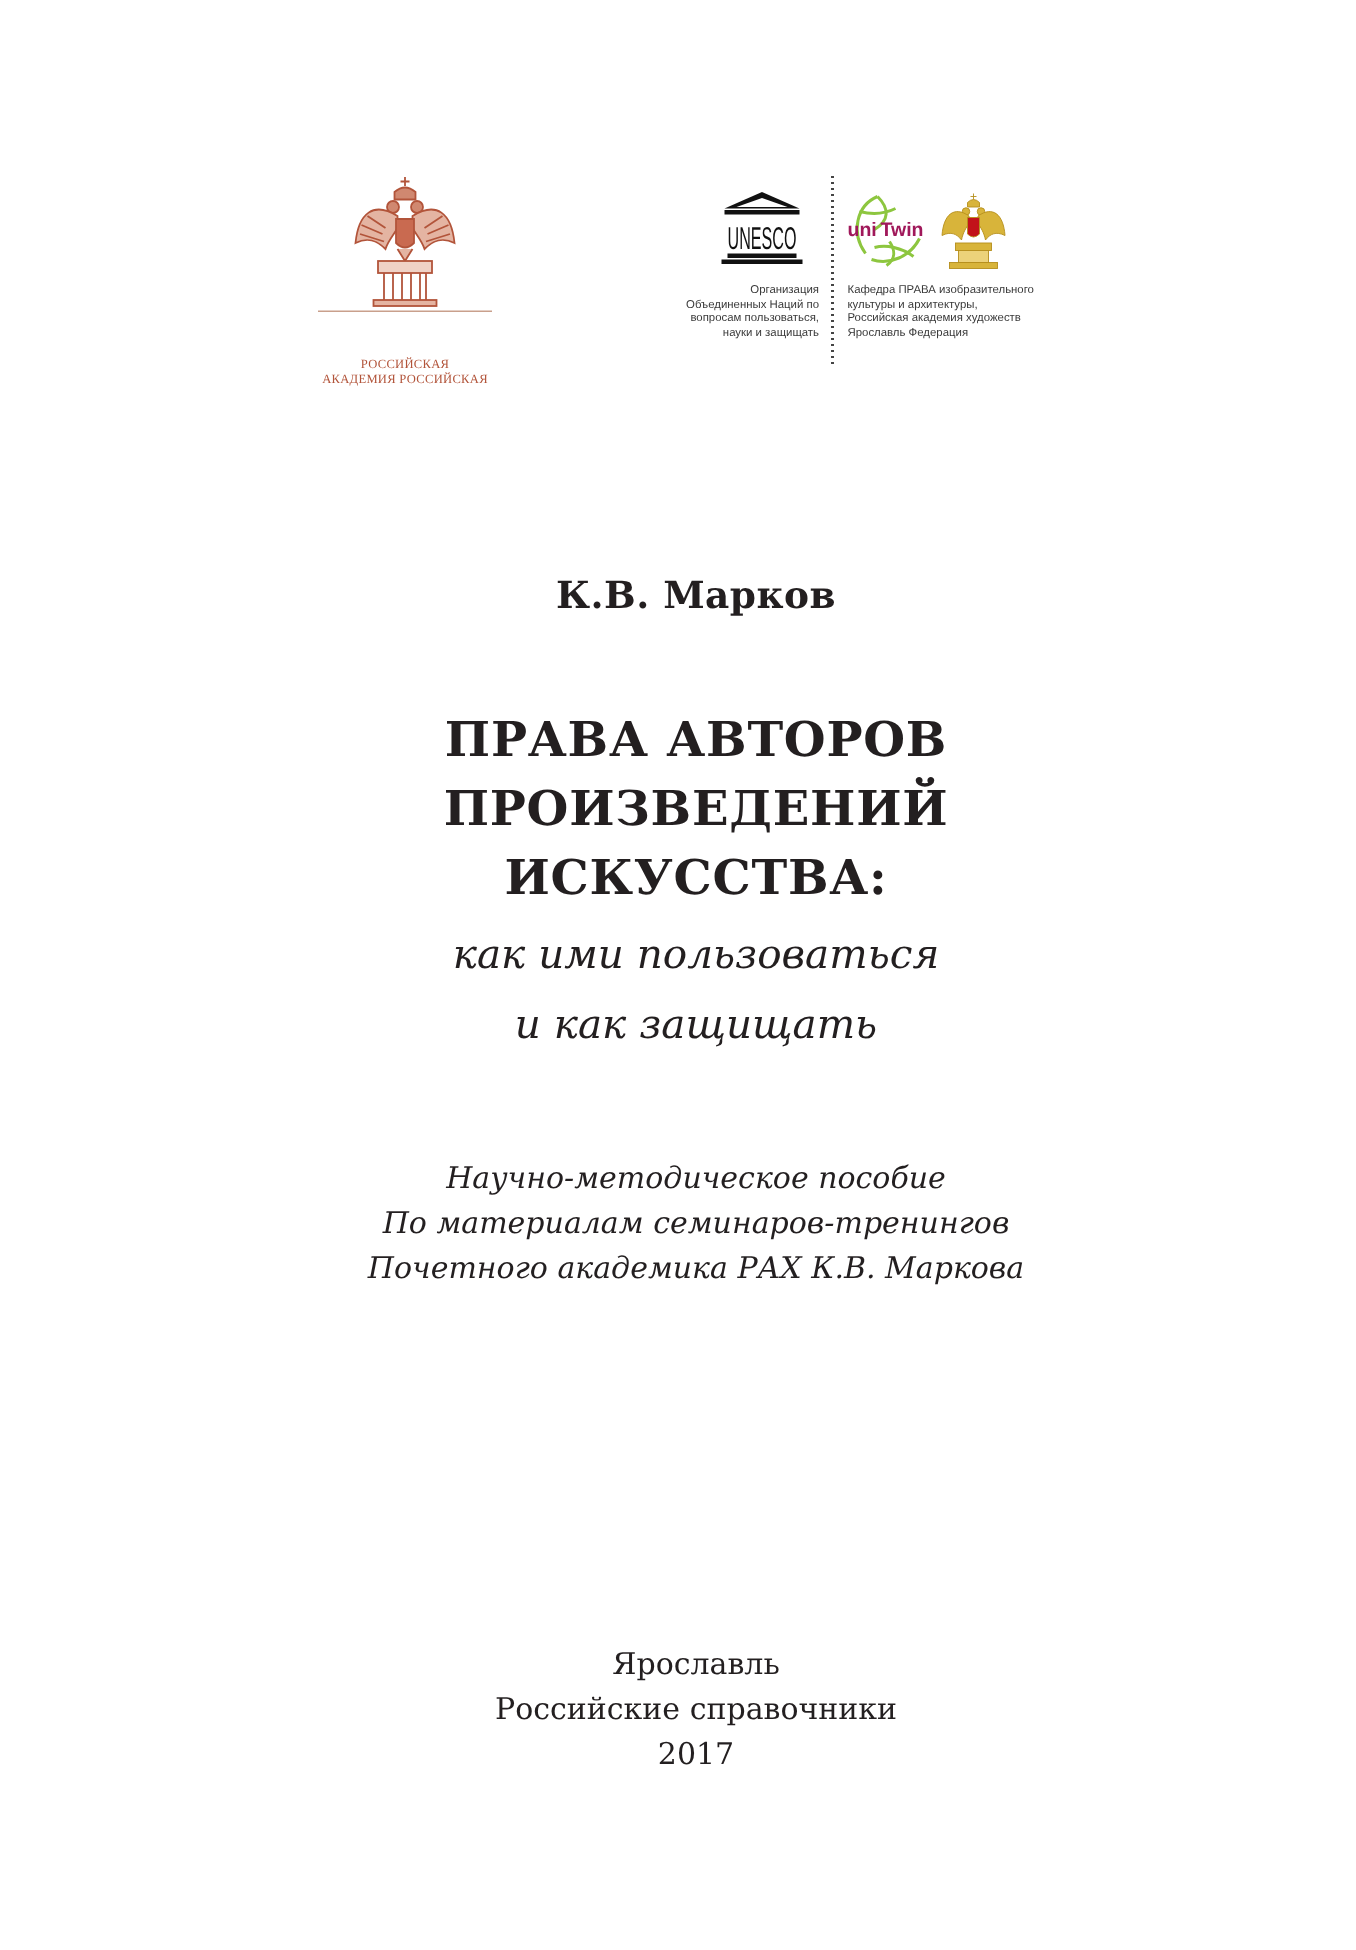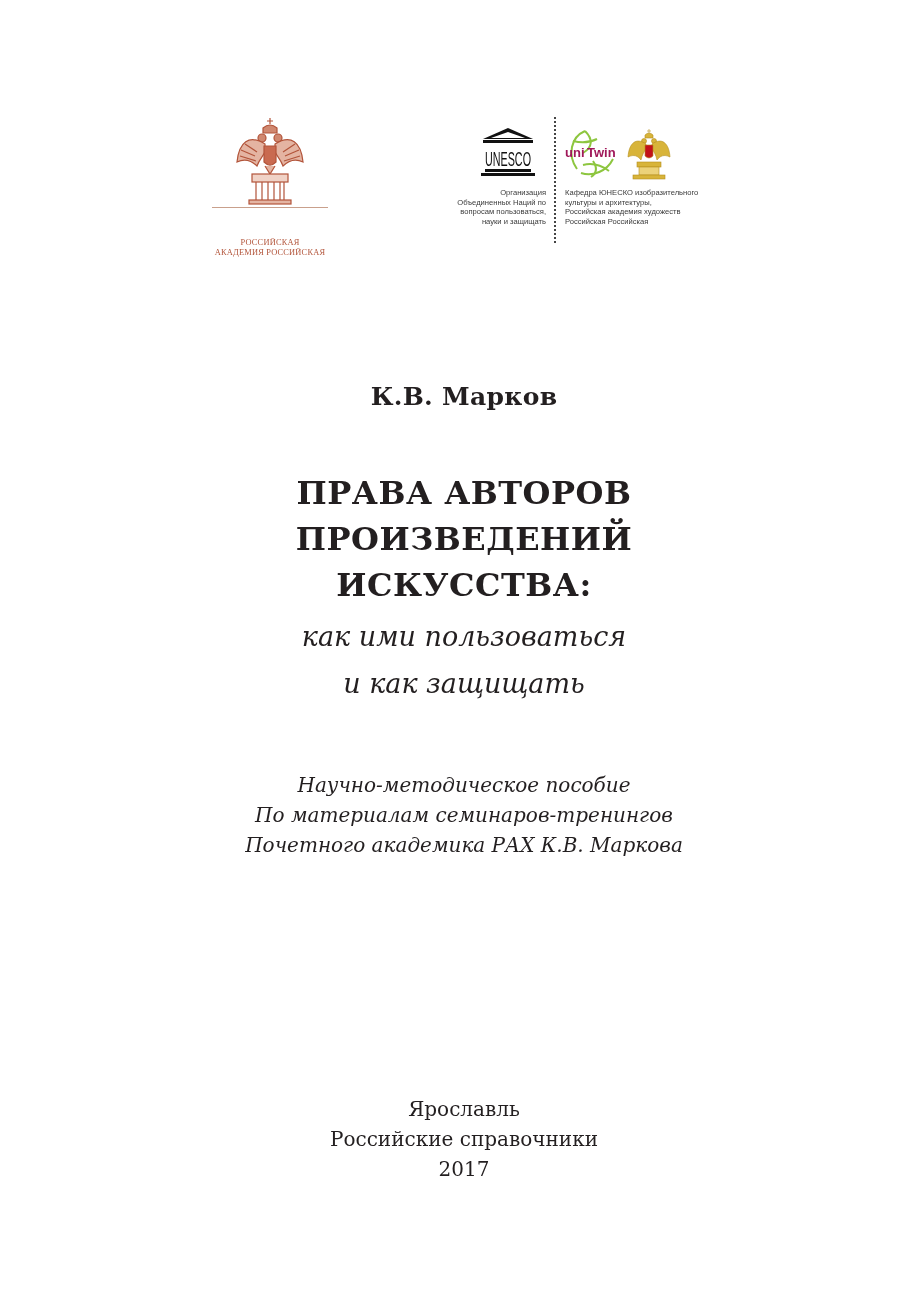--- a/index.html
+++ b/index.html
@@ -115,24 +115,24 @@
       <path d="M19 17 C9 10, 2 16, 1 30 C7 27, 11 29, 14 33 C15 28, 17 25, 19 22 Z"></path>
       <path d="M25 17 C35 10, 42 16, 43 30 C37 27, 33 29, 30 33 C29 28, 27 25, 25 22 Z"></path>
       <path d="M18 18 h8 v11 q-4 4 -8 0 z" fill="#c2121a"></path>
       <rect x="10" y="35" width="24" height="5"></rect>
       <rect x="12" y="40" width="20" height="8" fill="#ecd27a"></rect>
       <rect x="6" y="48" width="32" height="4"></rect>
     </g>
   </svg>
 </div>
 <div class="unitwin-caption">
-  <span class="line">Кафедра ЮНЕСКО изобразительного</span>
+  <span class="line">Кафедра ПРАВА изобразительного</span>
   <span class="line">культуры и архитектуры,</span>
   <span class="line">Российская академия художеств</span>
-  <span class="line">Российская Российская</span>
+  <span class="line">Ярославль Федерация</span>
 </div>
 
 <div class="author">К.В. Марков</div>
 
 <div class="title">
   <span class="line">ПРАВА АВТОРОВ</span>
   <span class="line">ПРОИЗВЕДЕНИЙ</span>
   <span class="line">ИСКУССТВА:</span>
 </div>
 

